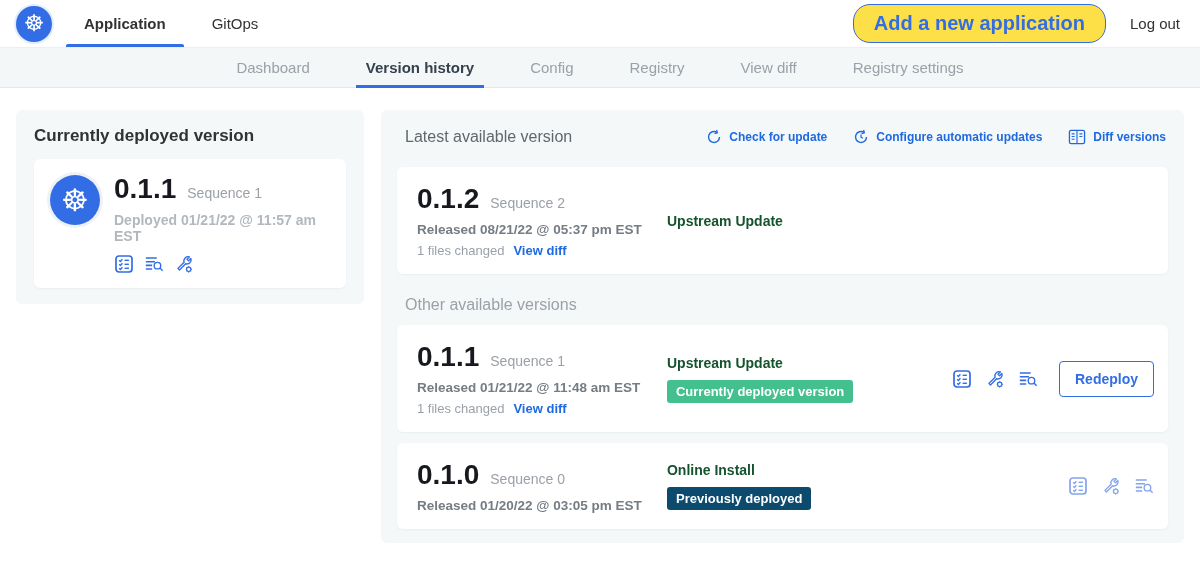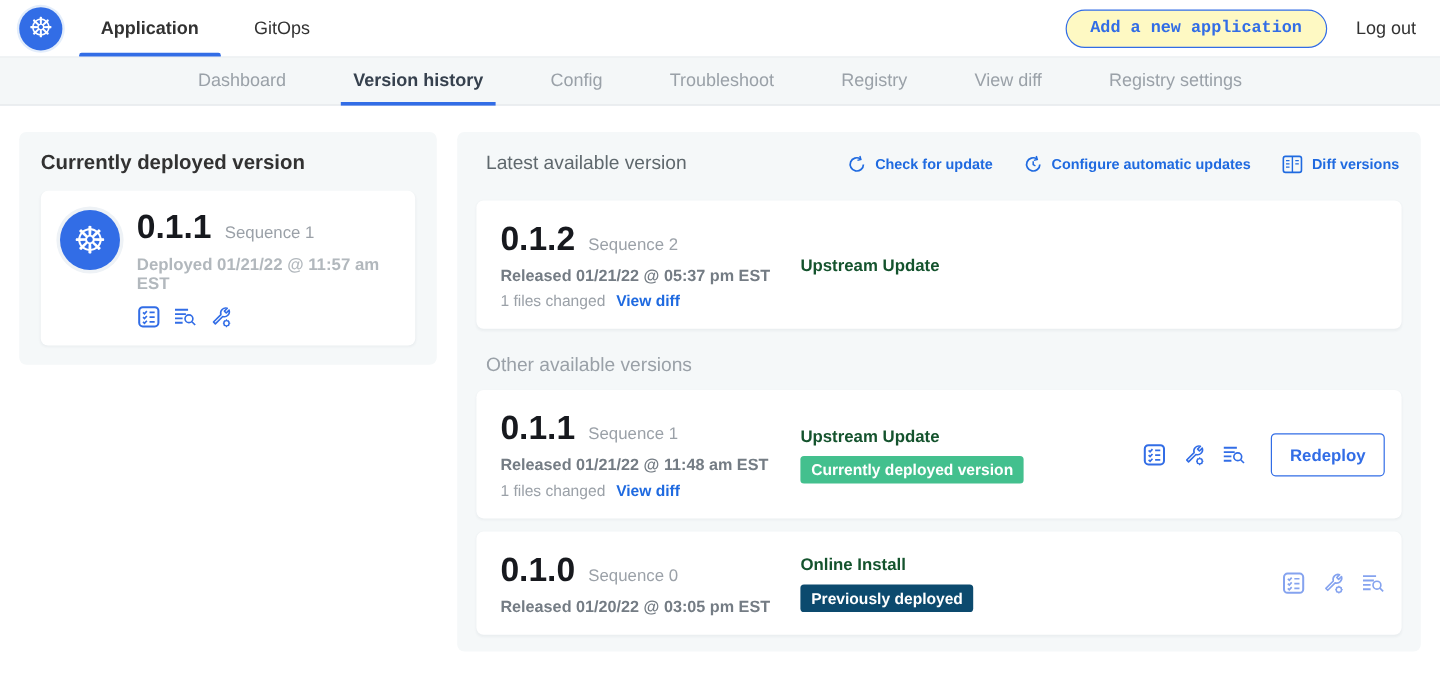--- a/index.html
+++ b/index.html
@@ -13,23 +13,23 @@
   .logo-circle { width:36px; height:36px; border-radius:50%; background:#326de6;
     color:#fff; display:flex; align-items:center; justify-content:center;
     font-size:23px; line-height:1; box-shadow:0 0 0 2px #e3edfb; }
   .top-tabs { display:flex; gap:34px; }
   .top-tab { display:flex; align-items:center; font-size:15px; position:relative;
     padding:0 6px; cursor:pointer; }
   .top-tab.active { font-weight:bold; }
   .top-tab.active::after { content:""; position:absolute; left:-12px; right:-12px;
     bottom:0; height:3px; background:#326de6; border-radius:2px 2px 0 0; }
   .top-right { margin-left:auto; display:flex; align-items:center; gap:24px; }
-  .add-btn { border:1px solid #326de6; background:#fef9c3; color:#326de6; font-weight:bold;
-    font-size:14px; padding:7px 20px; border-radius:17px; cursor:pointer;
-    font-family:Liberation Mono, monospace; }
+  .add-btn { border:1px solid #326de6; background:#fde047; color:#326de6; font-weight:bold;
+    font-size:20px; padding:7px 20px; border-radius:17px; cursor:pointer;
+    font-family:Liberation Sans, sans-serif; }
   .logout { font-size:15px; color:#323232; cursor:pointer; padding-right:6px; }
 
   
   .subnav { height:41px; background:#f4f7f8; border-top:1px solid #eceff1;
     border-bottom:1px solid #e3e7ea; display:flex; justify-content:center; gap:36px; }
   .sub-tab { display:flex; align-items:center; font-size:15px; color:#9aa1a8;
     padding:0 10px; position:relative; cursor:pointer; }
   .sub-tab.active { color:#36414e; font-weight:bold; }
   .sub-tab.active::after { content:""; position:absolute; left:0; right:0; bottom:-1px;
     height:3px; background:#326de6; }
@@ -137,21 +137,20 @@
   <div class="top-right">
     <button class="add-btn">Add a new application</button>
     <div class="logout">Log out</div>
   </div>
 </header>
 
 <nav class="subnav">
   <div class="sub-tab">Dashboard</div>
   <div class="sub-tab active">Version history</div>
   <div class="sub-tab">Config</div>
-  <div class="sub-tab">Troubleshoot</div>
   <div class="sub-tab">Registry</div>
   <div class="sub-tab">View diff</div>
   <div class="sub-tab">Registry settings</div>
 </nav>
 
 <main>
 
   <aside class="panel left-panel">
     <div class="panel-title-dark">Currently deployed version</div>
     <div class="deployed-card">
@@ -201,21 +200,21 @@
         </div>
       </div>
     </div>
 
     <div class="version-card">
       <div class="vc-left">
         <div class="version-line">
           <span class="version-big">0.1.2</span>
           <span class="sequence">Sequence 2</span>
         </div>
-        <div class="released">Released 01/21/22 @ 05:37 pm EST</div>
+        <div class="released">Released 08/21/22 @ 05:37 pm EST</div>
         <div class="files-line">
           <span>1 files changed</span>
           <span class="view-diff">View diff</span>
         </div>
       </div>
       <div class="vc-mid">
         <div class="source">Upstream Update</div>
       </div>
     </div>
 

